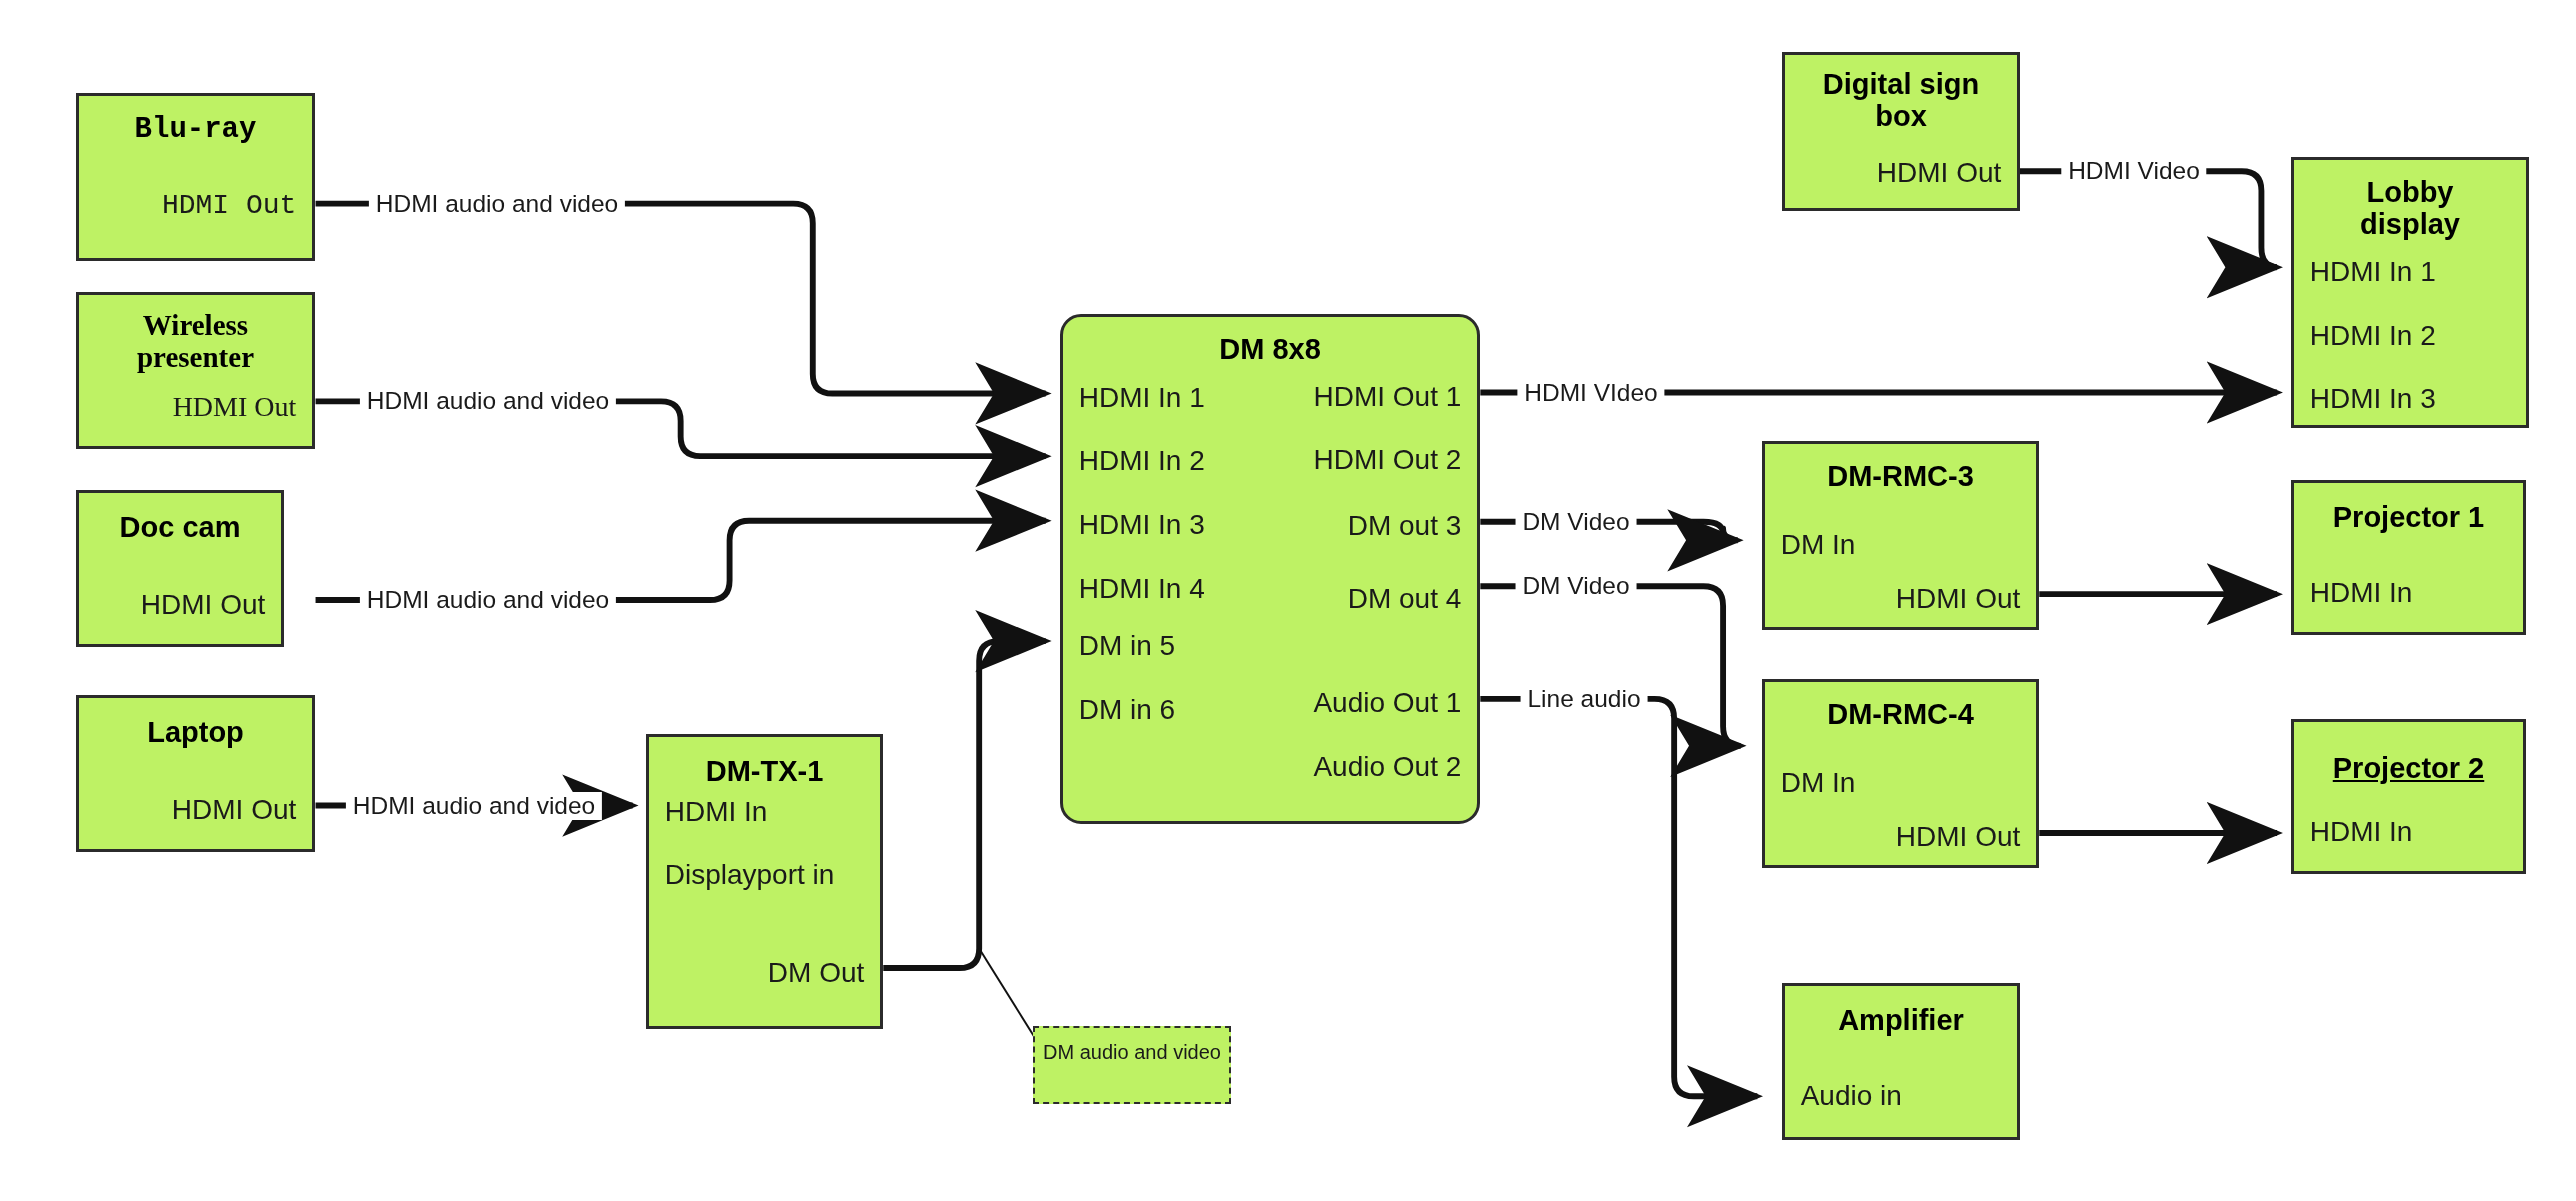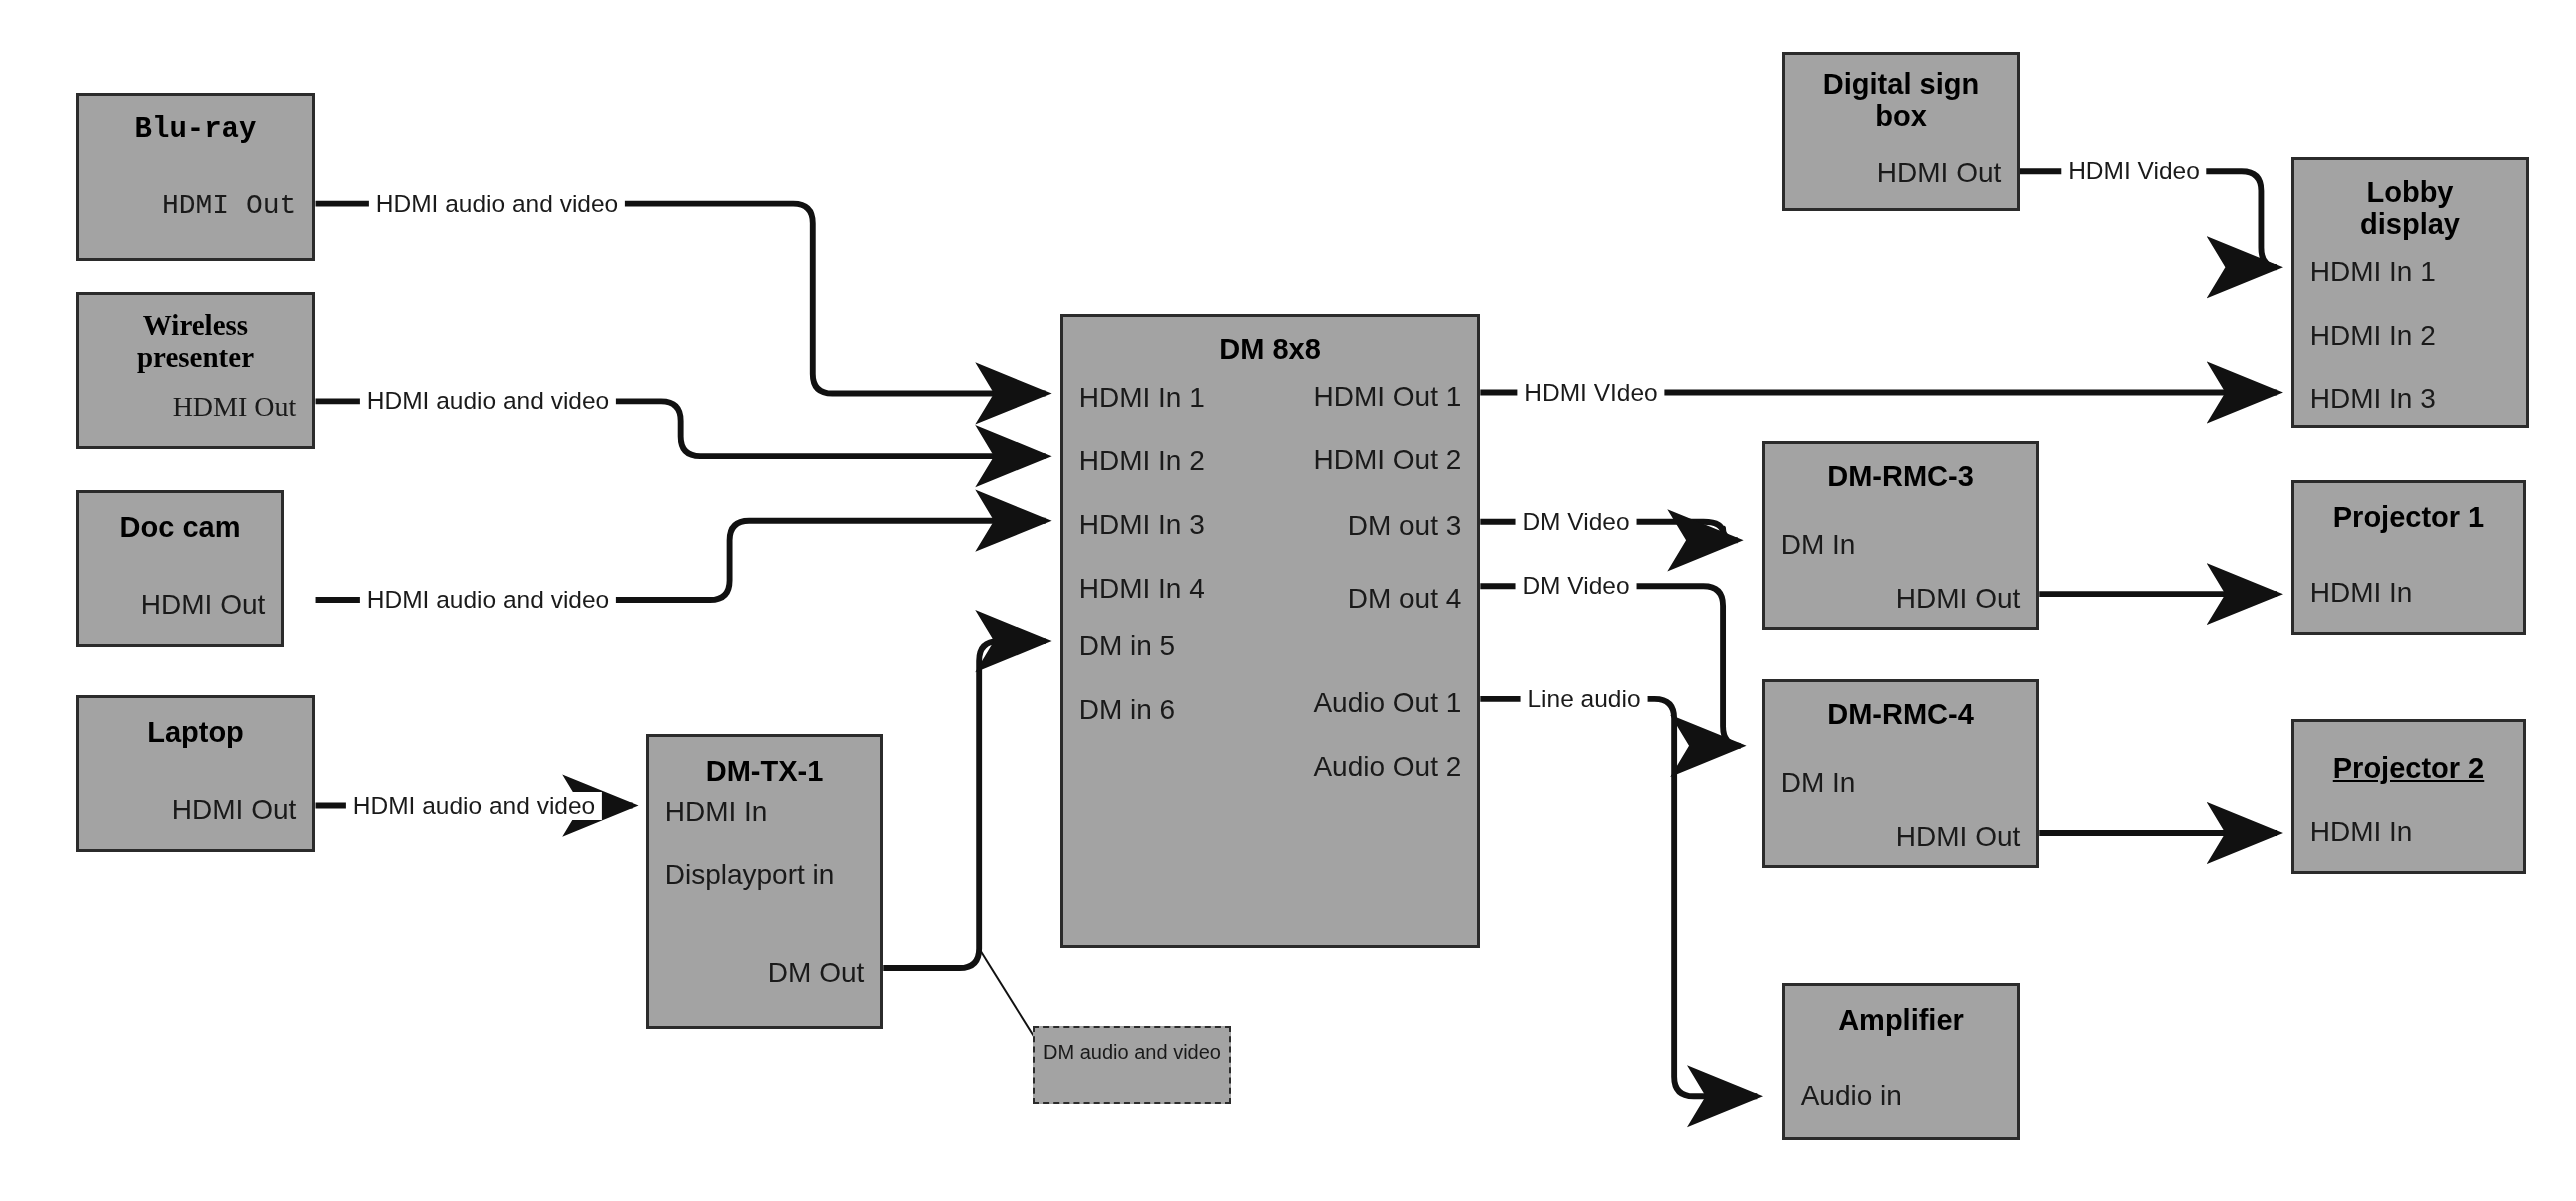--- a/index.html
+++ b/index.html
@@ -19,21 +19,21 @@
     position: absolute;
     left: 0; top: 0;
     width: 2576px;
     height: 1201px;
     pointer-events: none;
   }
   .node {
     position: absolute;
     box-sizing: border-box;
     border: 3.9px solid #2b2b2b;
-    background: #a3a3a3;
+    background: #bef264;
   }
   .node.dashed {
     border: 2px dashed #2b2b2b;
   }
   .ntitle {
     position: absolute;
     left: 0;
     width: 100%;
     text-align: center;
     font-weight: bold;
@@ -130,21 +130,21 @@
     <div class="port right" style="top:96px;">HDMI Out</div>
   </div>
 
   <div class="node" style="left:646px; top:734px; width:237px; height:295px;">
     <div class="ntitle" style="top:17.6px;">DM-TX-1</div>
     <div class="port left" style="top:59px;">HDMI In</div>
     <div class="port left" style="top:122px;">Displayport in</div>
     <div class="port right" style="top:220px;">DM Out</div>
   </div>
 
-  <div class="node" style="left:1060px; top:314px; width:420px; height:634px;">
+  <div class="node" style="left:1060px; top:314px; width:420px; height:510px;border-radius:21px;">
     <div class="ntitle" style="top:15.7px;">DM 8x8</div>
     <div class="port left" style="top:65px;">HDMI In 1</div>
     <div class="port left" style="top:128px;">HDMI In 2</div>
     <div class="port left" style="top:192px;">HDMI In 3</div>
     <div class="port left" style="top:256px;">HDMI In 4</div>
     <div class="port left" style="top:313px;">DM in 5</div>
     <div class="port left" style="top:377px;">DM in 6</div>
     <div class="port right" style="top:64px;">HDMI Out 1</div>
     <div class="port right" style="top:127px;">HDMI Out 2</div>
     <div class="port right" style="top:193px;">DM out 3</div>

